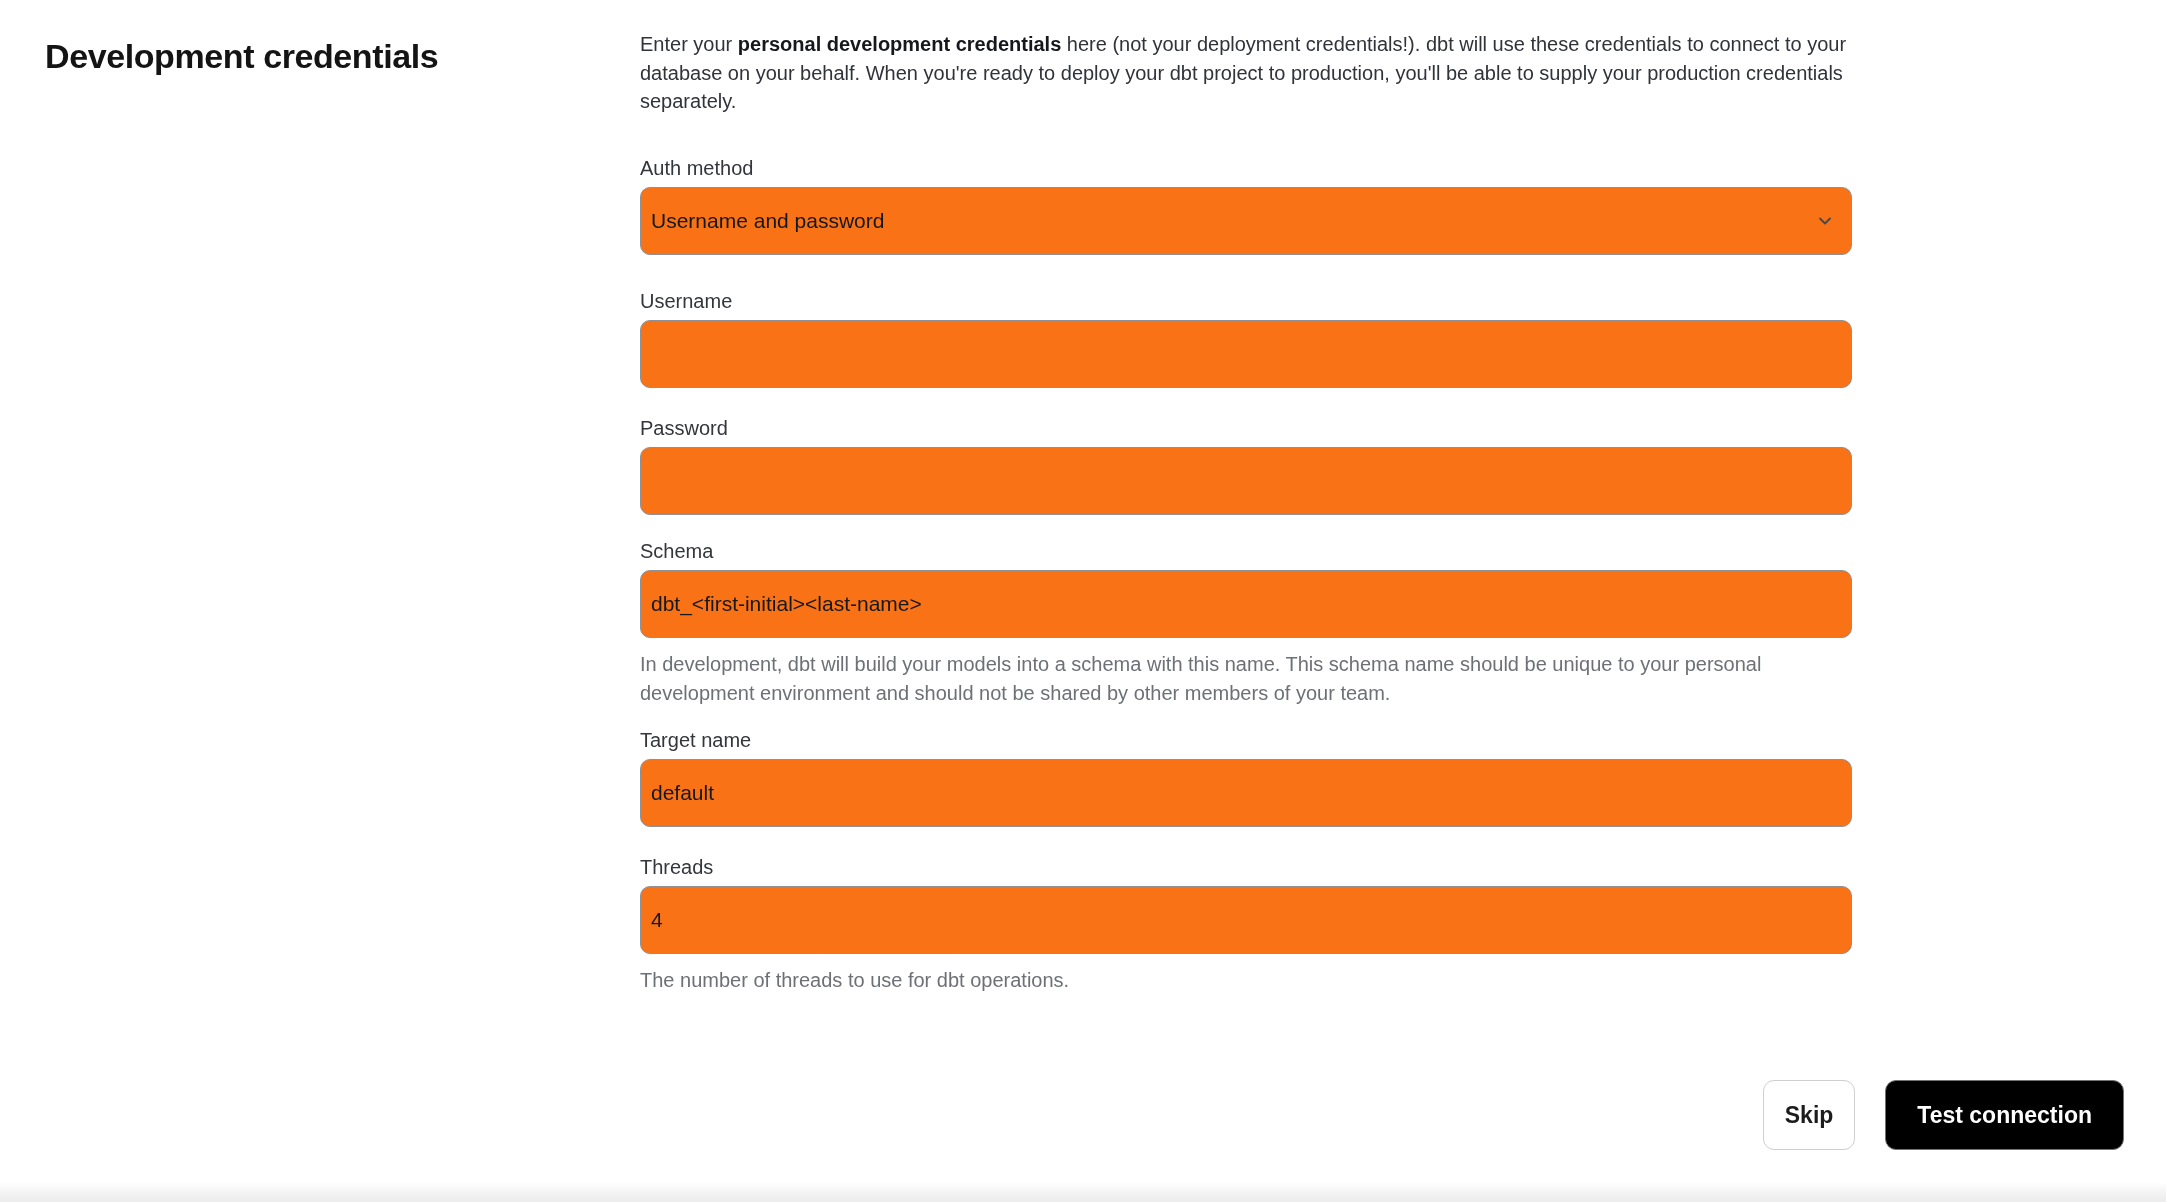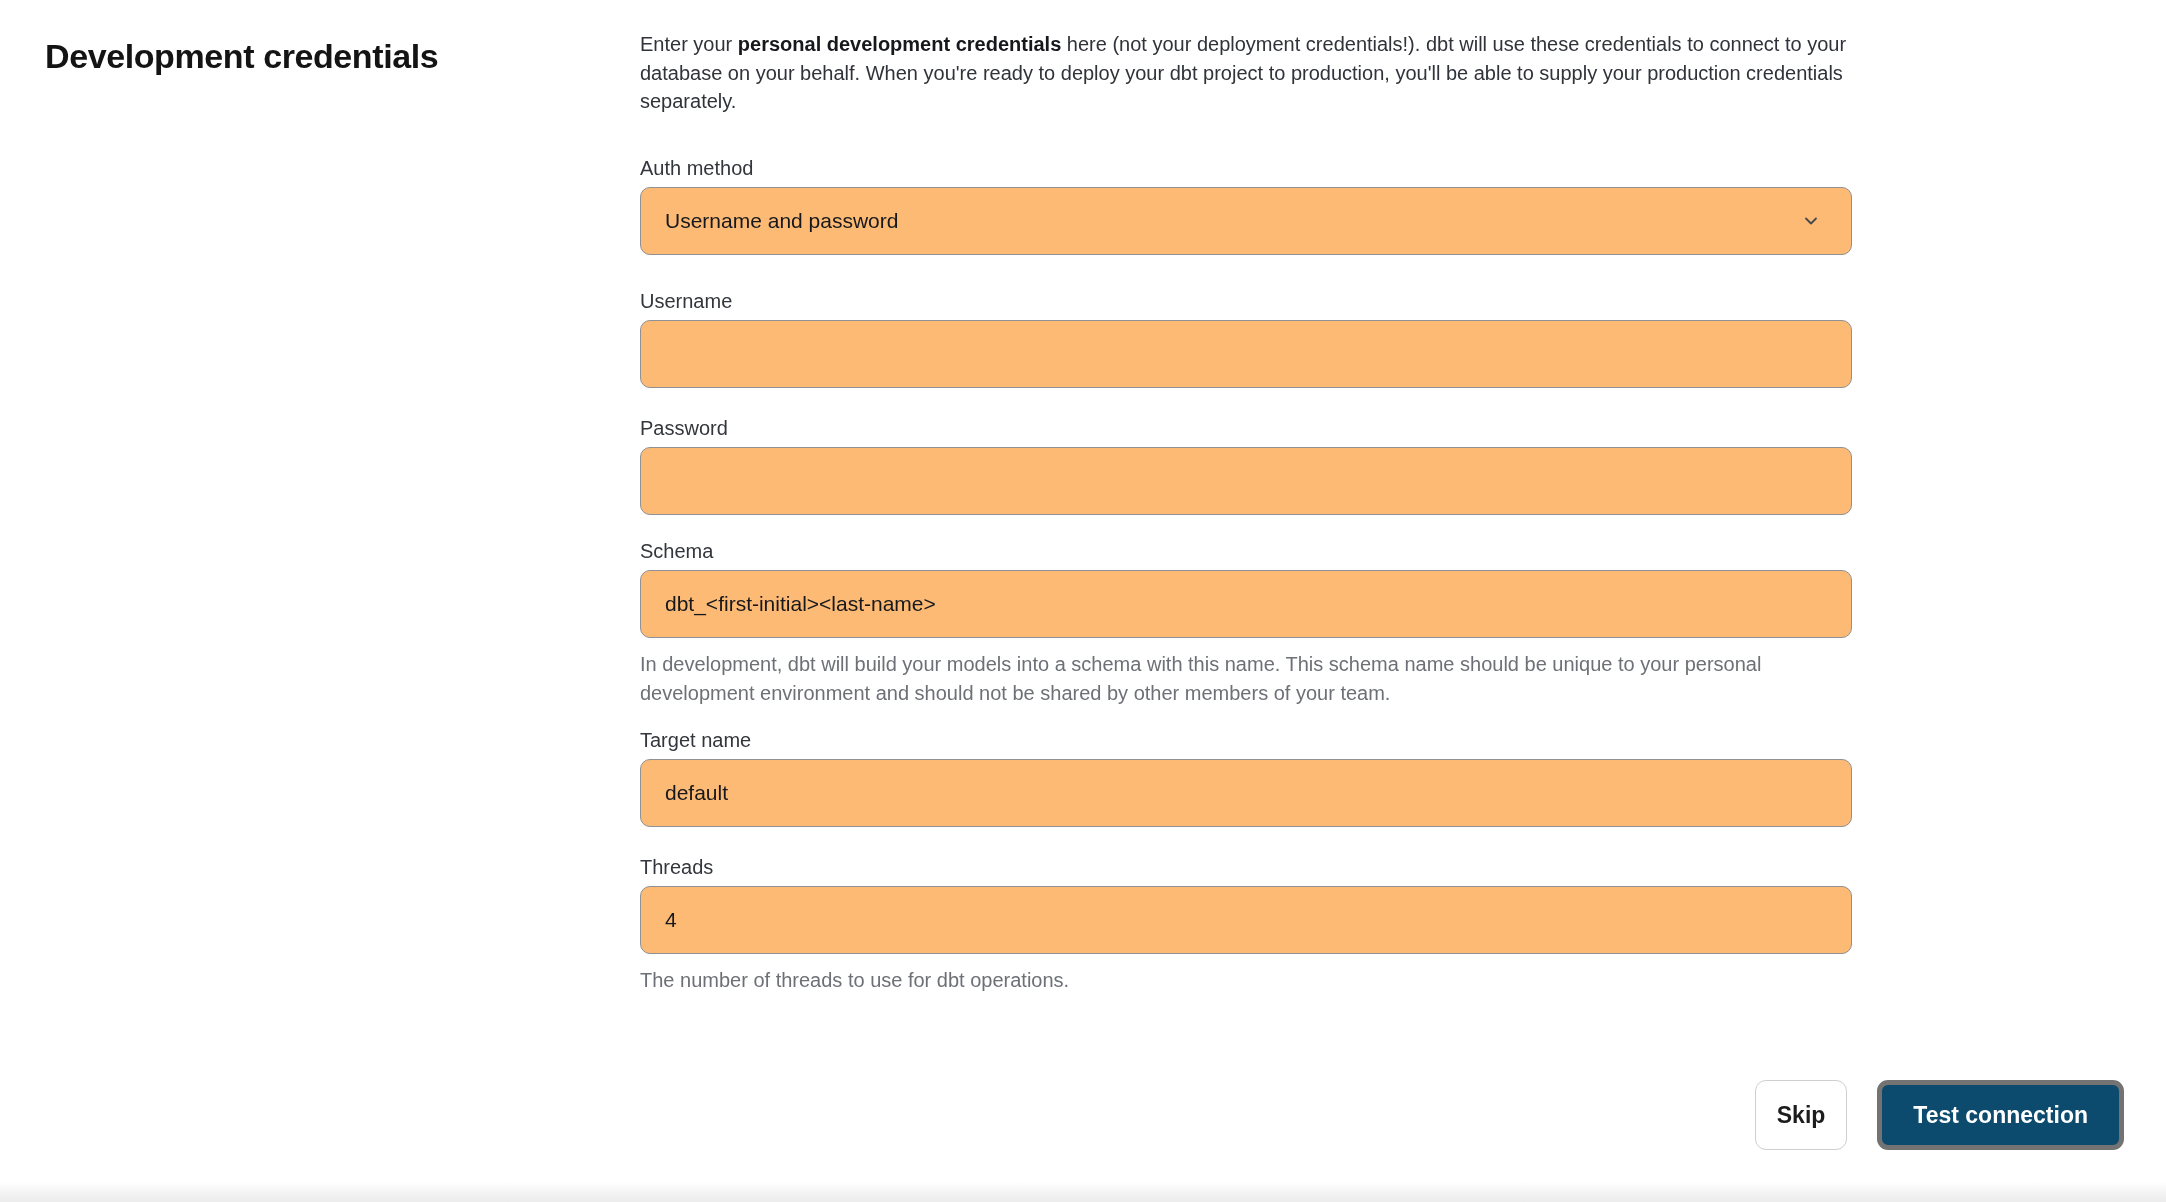--- a/index.html
+++ b/index.html
@@ -33,24 +33,24 @@
   .field-threads  { margin-top: 28px; }
 
   .label {
     font-size: 20px; line-height: 25px; color: #33363c;
     margin-bottom: 6px;
   }
 
   .select-box, .text-input {
     width: 100%; height: 68px;
     border: 1px solid #8f9195; border-radius: 10px;
-    background: #fdba74;
+    background: #f97316;
     font-family: inherit;
     font-size: 21px; color: #16181d;
-    padding: 0 24px;
+    padding: 0 10px;
   }
   .select-box {
     display: flex; align-items: center; justify-content: space-between;
     cursor: pointer;
   }
   .select-value { font-size: 21px; color: #16181d; }
   .chevron { flex: 0 0 auto; margin-right: 6px; }
 
   .text-input { display: block; outline: none; }
 
@@ -67,21 +67,21 @@
     font-family: inherit; font-size: 23px; font-weight: 700;
     border-radius: 11px; cursor: pointer;
     display: inline-flex; align-items: center; justify-content: center;
     line-height: 1;
   }
   .btn-secondary {
     background: #ffffff; border: 1px solid #cfcfcf; color: #1c1c1c;
     padding: 0 21px;
   }
   .btn-primary {
-    background: #0c4a6e; border: 5px solid #737373; color: #ffffff;
+    background: #000000; border: 1px solid #737373; color: #ffffff;
     padding: 0 31px;
   }
 
   .bottom-fade {
     position: absolute; left: 0; right: 0; bottom: 0; height: 20px;
     background: linear-gradient(to bottom,
       rgba(110,110,110,0) 0%,
       rgba(110,110,110,0.09) 60%,
       rgba(110,110,110,0.13) 100%);
     pointer-events: none;

